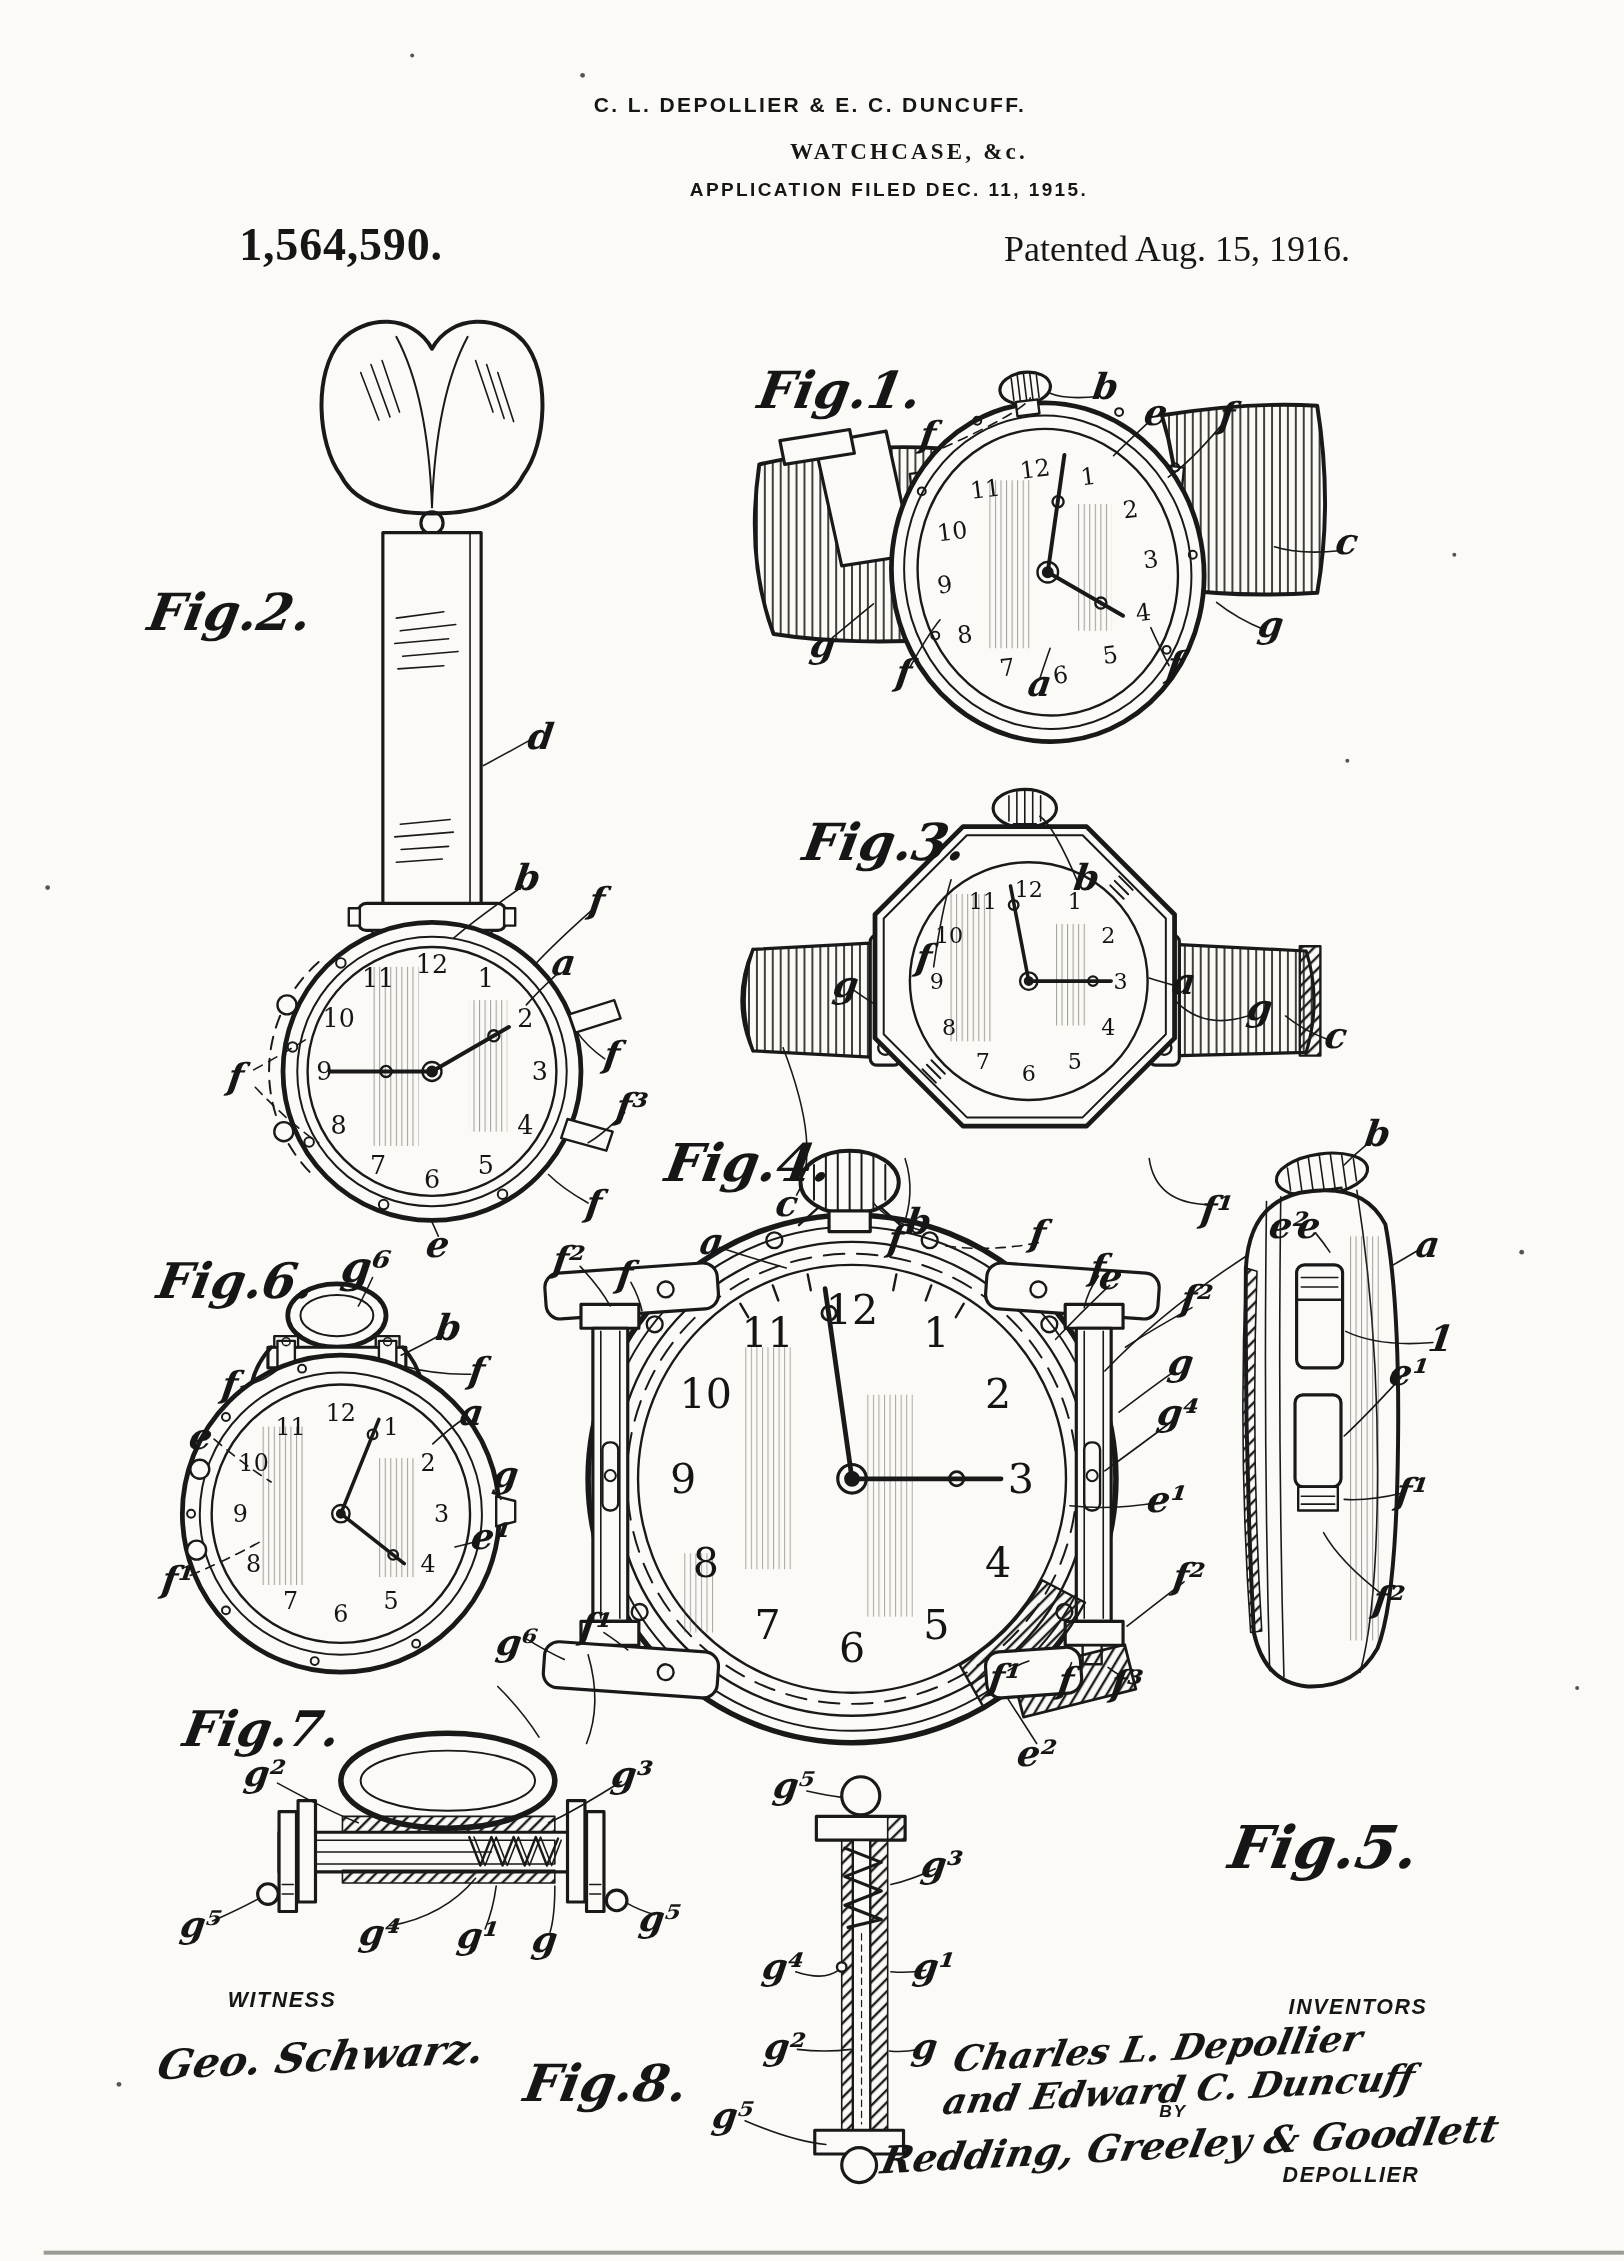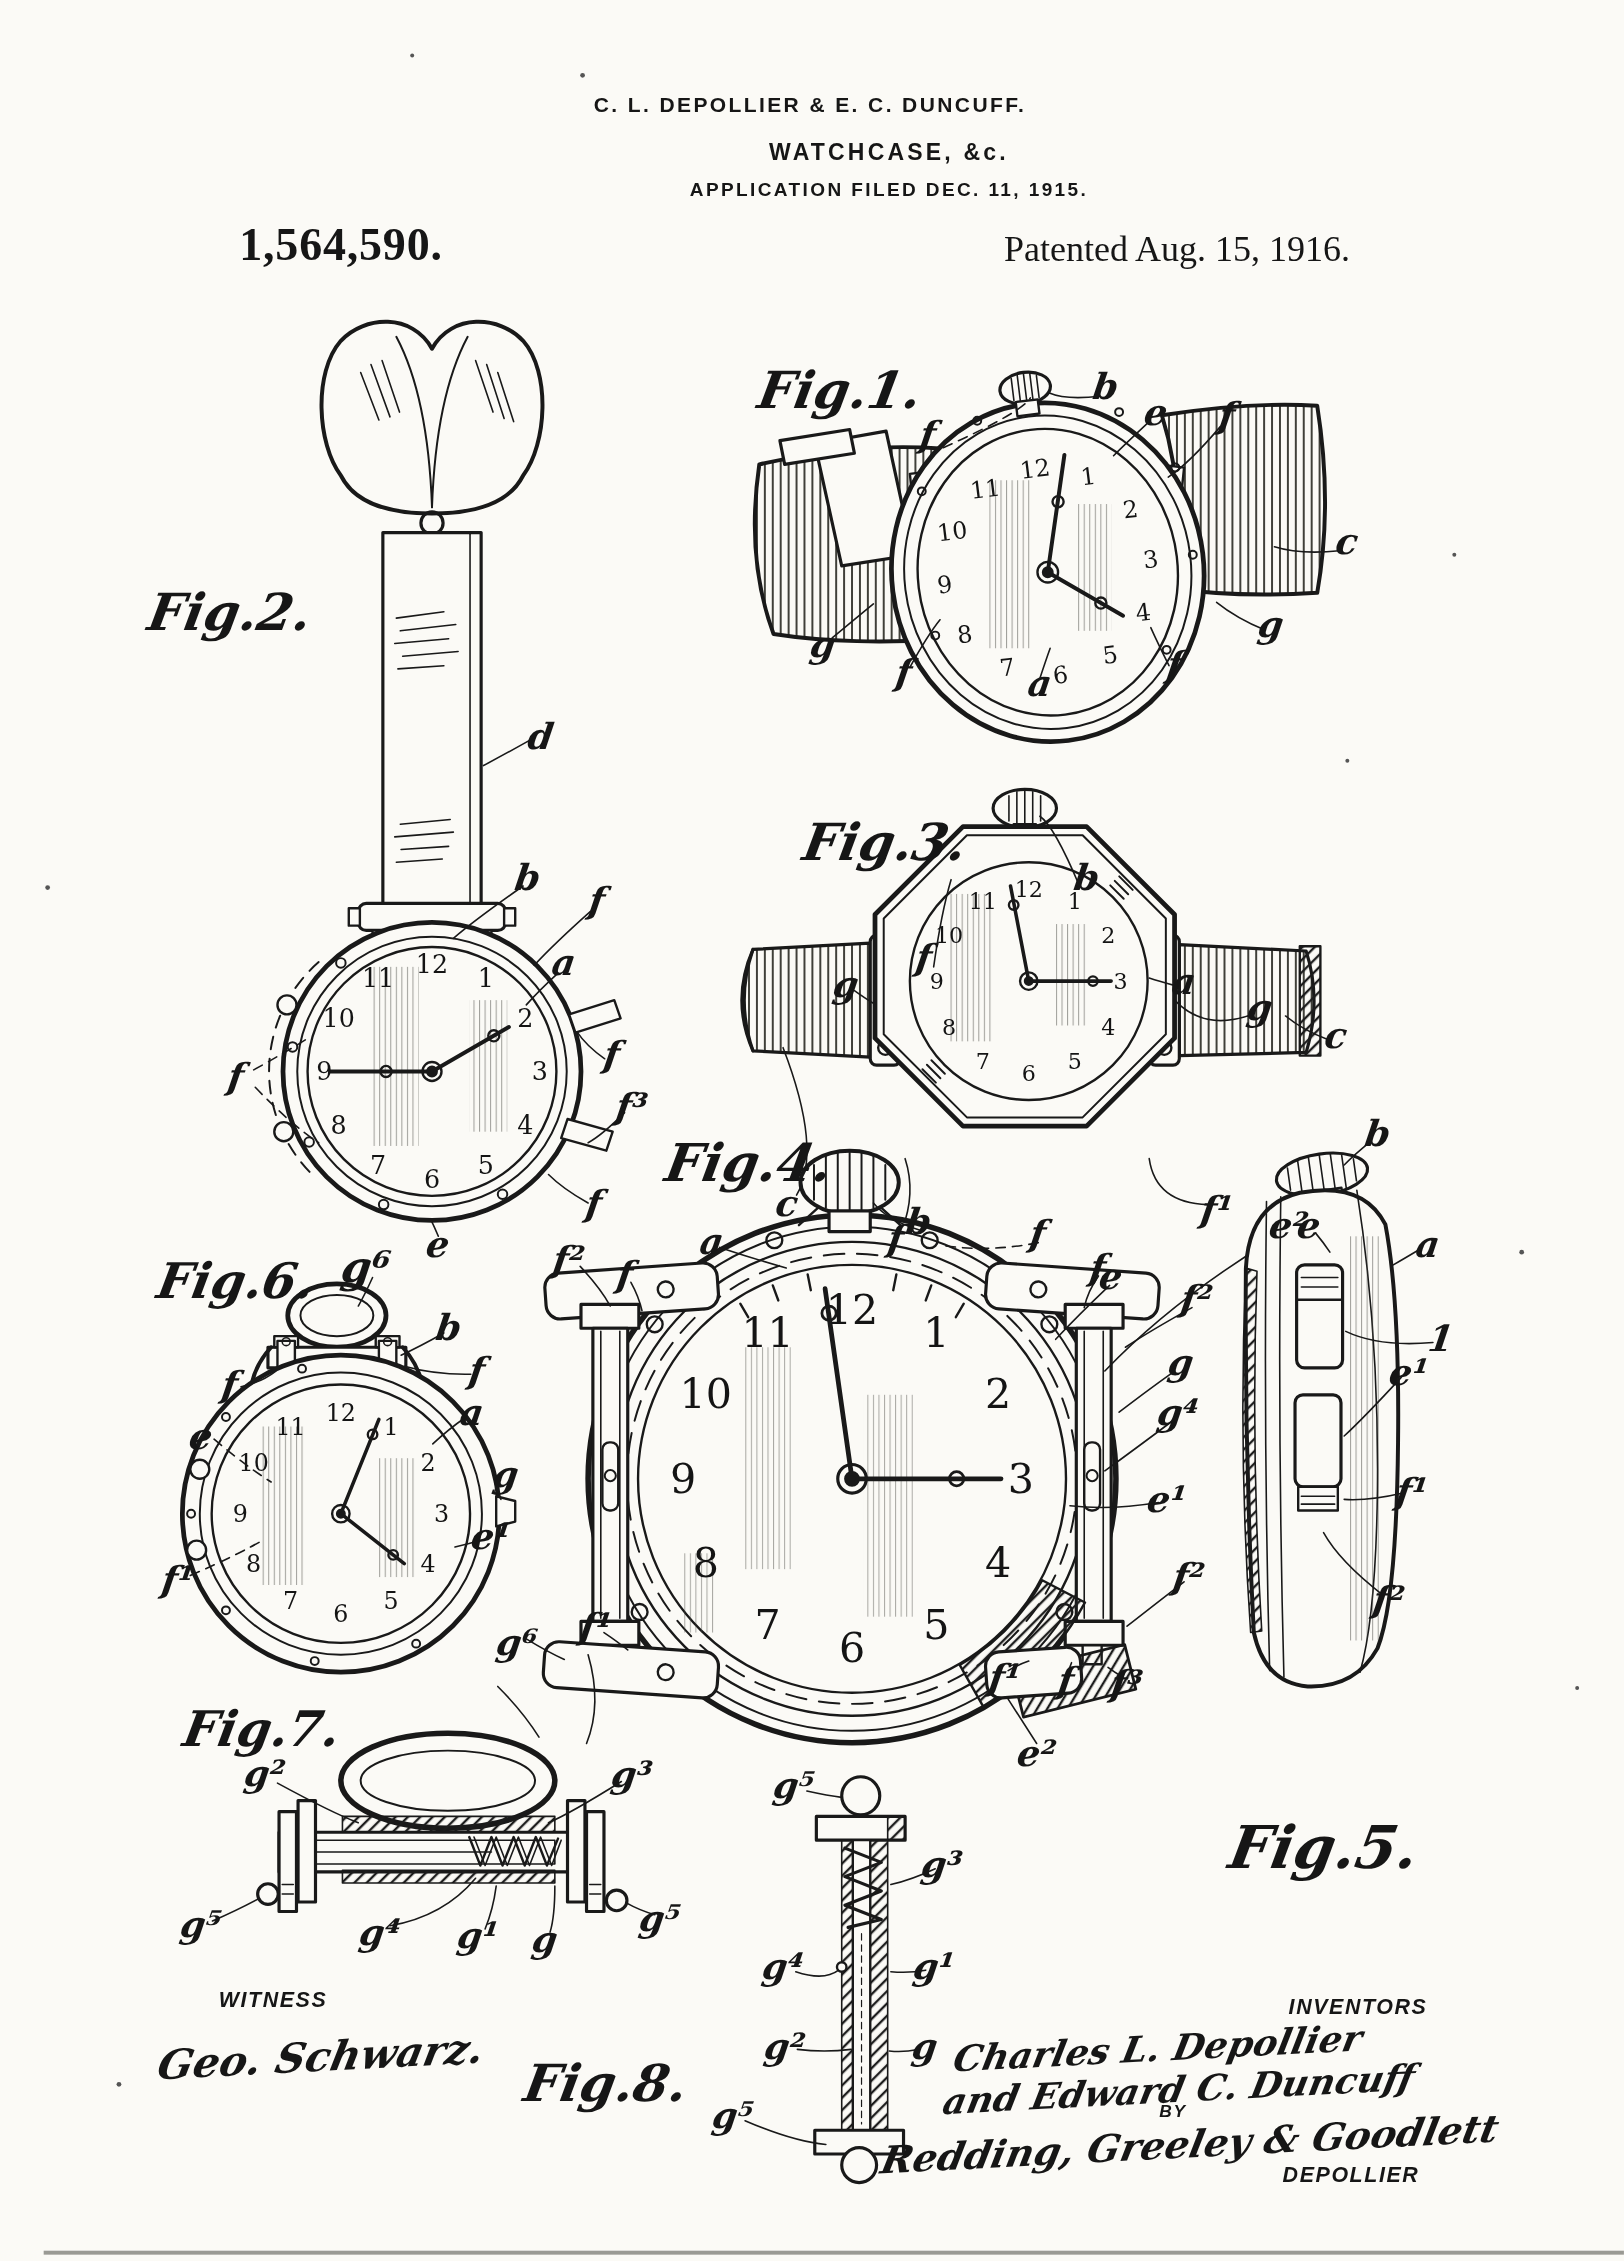--- a/index.html
+++ b/index.html
@@ -1,20 +1,20 @@
 <!DOCTYPE html>
 <html style="font-size:12.7px"><head>
 <meta charset="utf-8">
 <style>
   html,body{margin:0;padding:0;background:#e9e8e3;}
   .page{position:relative;width:1624px;height:2261px;background:#fbfaf6;overflow:hidden;
         font-family:"Liberation Serif",serif;color:#161616;}
   .abs{position:absolute;transform:translate(-50%,-50%);white-space:nowrap;}
   .authors{font-family:"Liberation Sans",sans-serif;font-weight:700;font-size:21px;letter-spacing:2.4px;}
-  .doctitle{font-family:Liberation Sans, sans-serif;font-weight:700;font-size:23px;letter-spacing:3.2px;}
+  .doctitle{font-family:Liberation Serif, serif;font-weight:700;font-size:23px;letter-spacing:3.2px;margin-left:20px;}
   .appline{font-family:"Liberation Sans",sans-serif;font-weight:700;font-size:19px;letter-spacing:2.4px;}
   .patnum{font-family:"Liberation Serif",serif;font-weight:700;font-size:46px;letter-spacing:0.8px;}
   .patdate{font-family:"Liberation Serif",serif;font-size:36px;}
   .figcap{font-family:"DejaVu Serif",serif;font-style:italic;font-weight:700;
           transform:translate(-50%,-50%) skewX(-10deg);}
   .ref{font-family:"DejaVu Serif",serif;font-style:italic;font-weight:600;font-size:36px;
        transform:translate(-50%,-50%) skewX(-8deg);}
   .blockhead{font-family:"Liberation Sans",sans-serif;font-weight:700;font-style:italic;
              font-size:21.4px;letter-spacing:1.6px;}
   .sig{font-family:"DejaVu Serif",serif;font-style:italic;font-weight:600;
@@ -662,21 +662,21 @@
 <span class="abs ref" style="left:660px;top:1918px">g⁵</span>
 
 <span class="abs ref" style="left:794px;top:1785px">g⁵</span>
 <span class="abs ref" style="left:942px;top:1864px">g³</span>
 <span class="abs ref" style="left:783px;top:1966px">g⁴</span>
 <span class="abs ref" style="left:934px;top:1966px">g¹</span>
 <span class="abs ref" style="left:785px;top:2046px">g²</span>
 <span class="abs ref" style="left:925px;top:2046px">g</span>
 <span class="abs ref" style="left:733px;top:2115px">g⁵</span>
 
-<span class="abs blockhead" style="left:273px;top:2000px">WITNESS</span>
+<span class="abs blockhead" style="left:282px;top:2000px">WITNESS</span>
 <span class="abs sig" style="left:321px;top:2057px;font-size:41px">Geo. Schwarz.</span>
 <span class="abs blockhead" style="left:1358px;top:2007px">INVENTORS</span>
 <span class="abs sig" style="left:1158px;top:2048px;font-size:36px">Charles L. Depollier</span>
 <span class="abs sig" style="left:1179px;top:2089px;font-size:36px">and Edward C. Duncuff</span>
 <span class="abs blockhead" style="left:1173px;top:2111px;font-size:17.4px">BY</span>
 <span class="abs sig" style="left:1190px;top:2144px;font-size:38px">Redding, Greeley &amp; Goodlett</span>
 <span class="abs blockhead" style="left:1351px;top:2175px">DEPOLLIER</span>
 
 </div>
 

